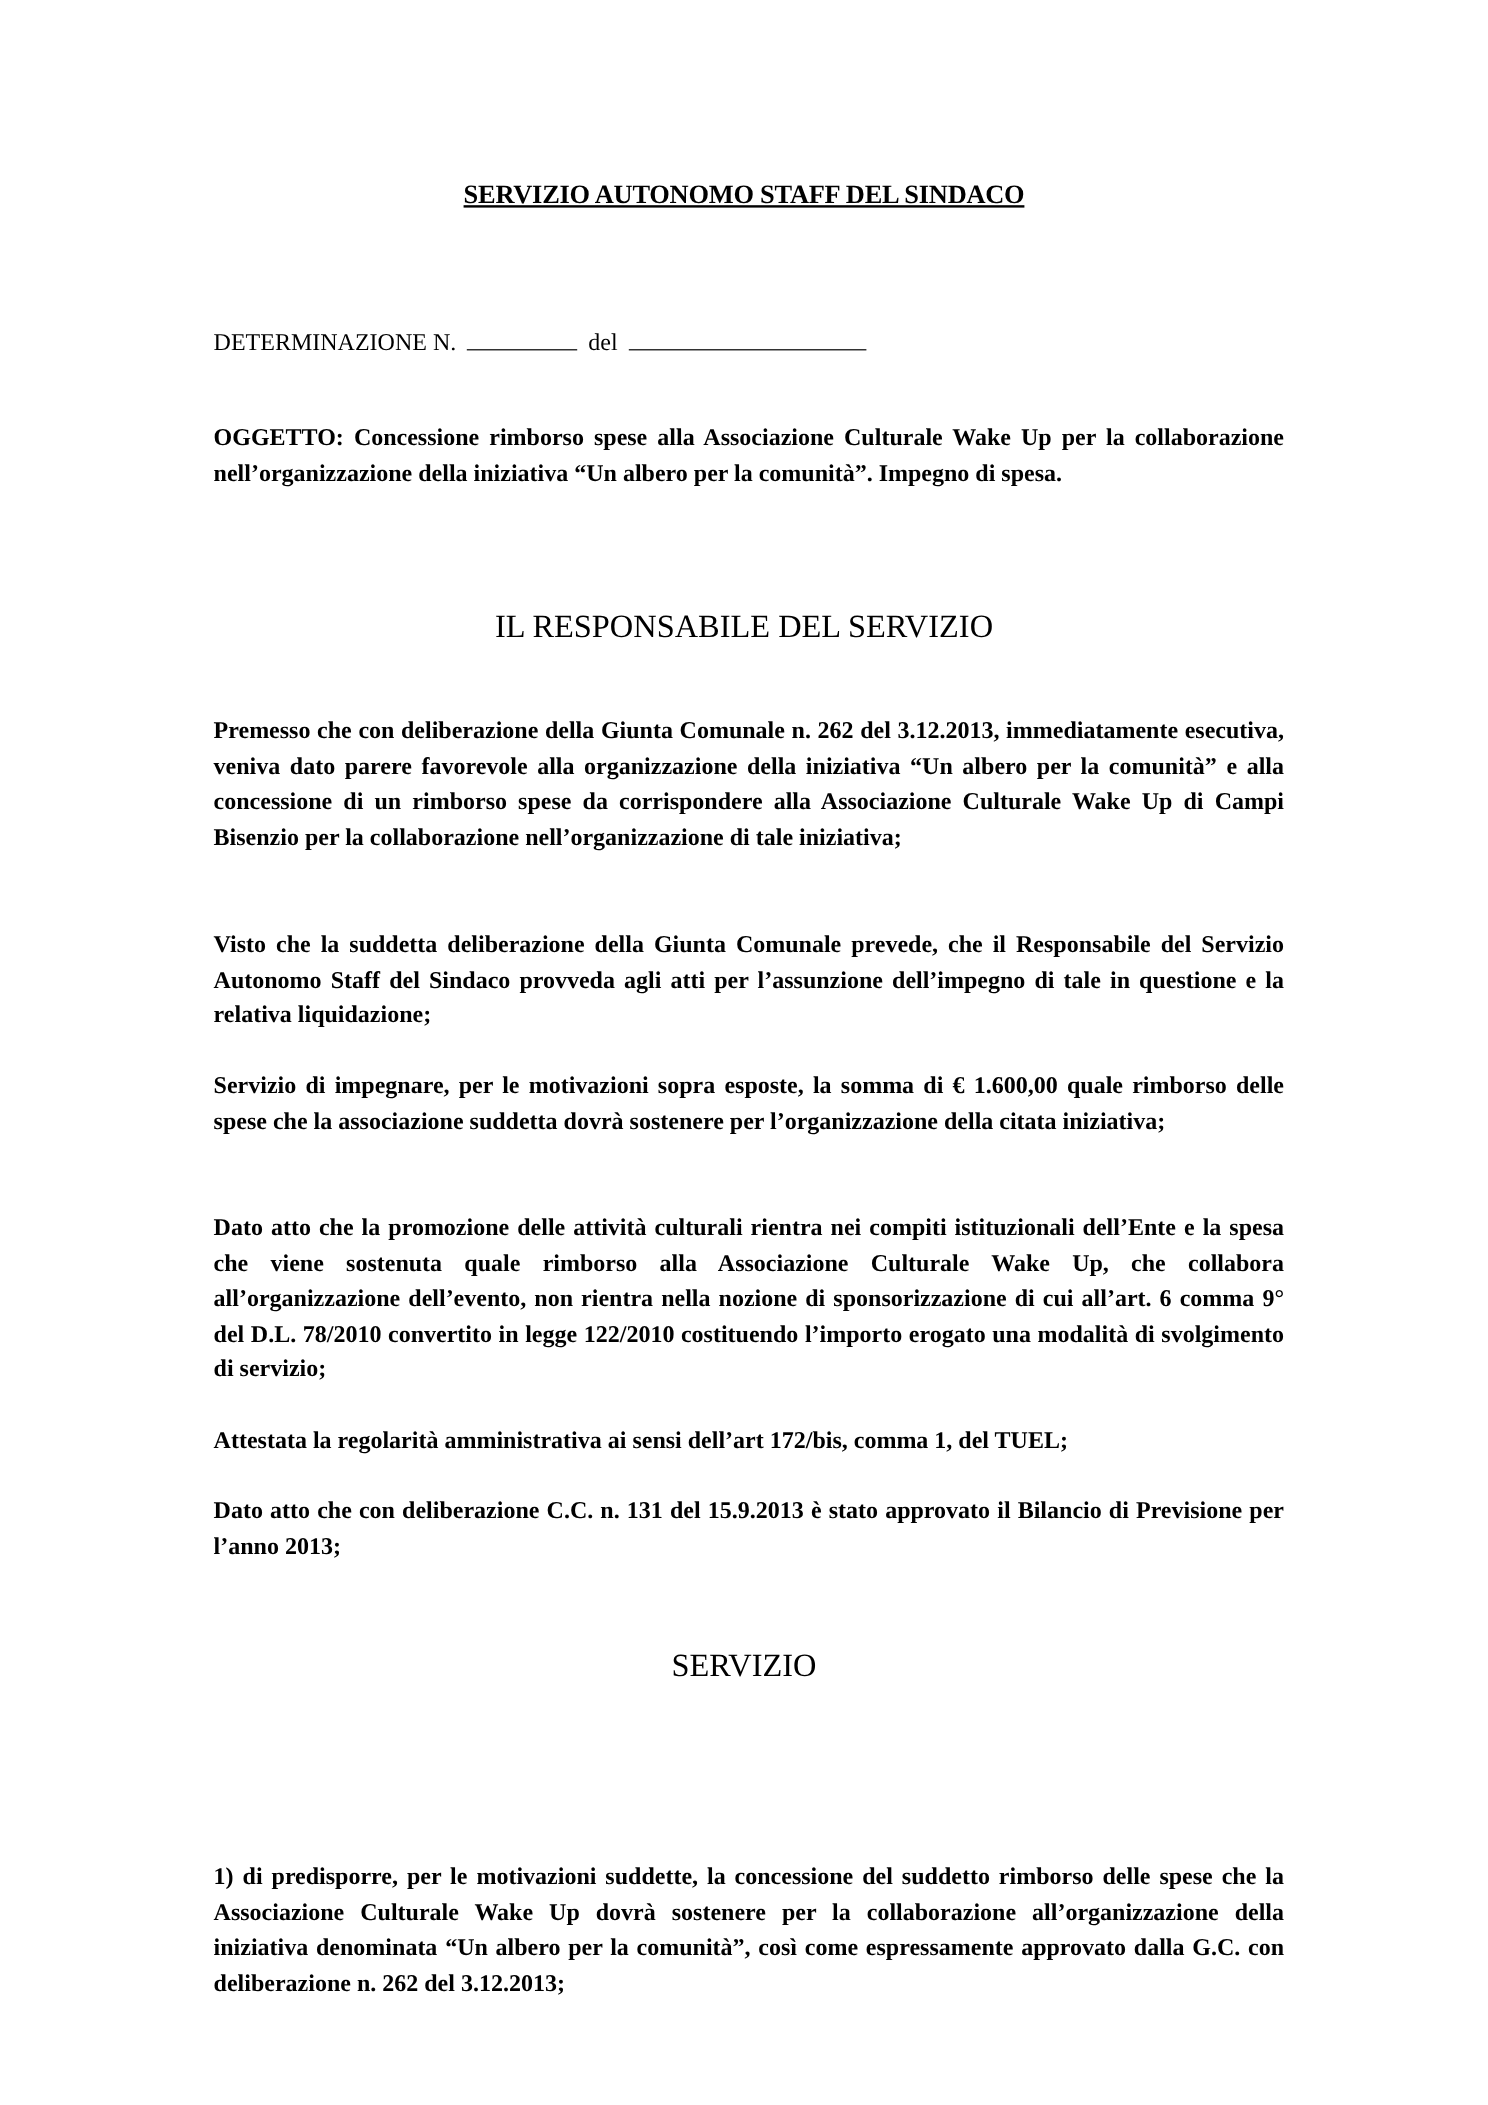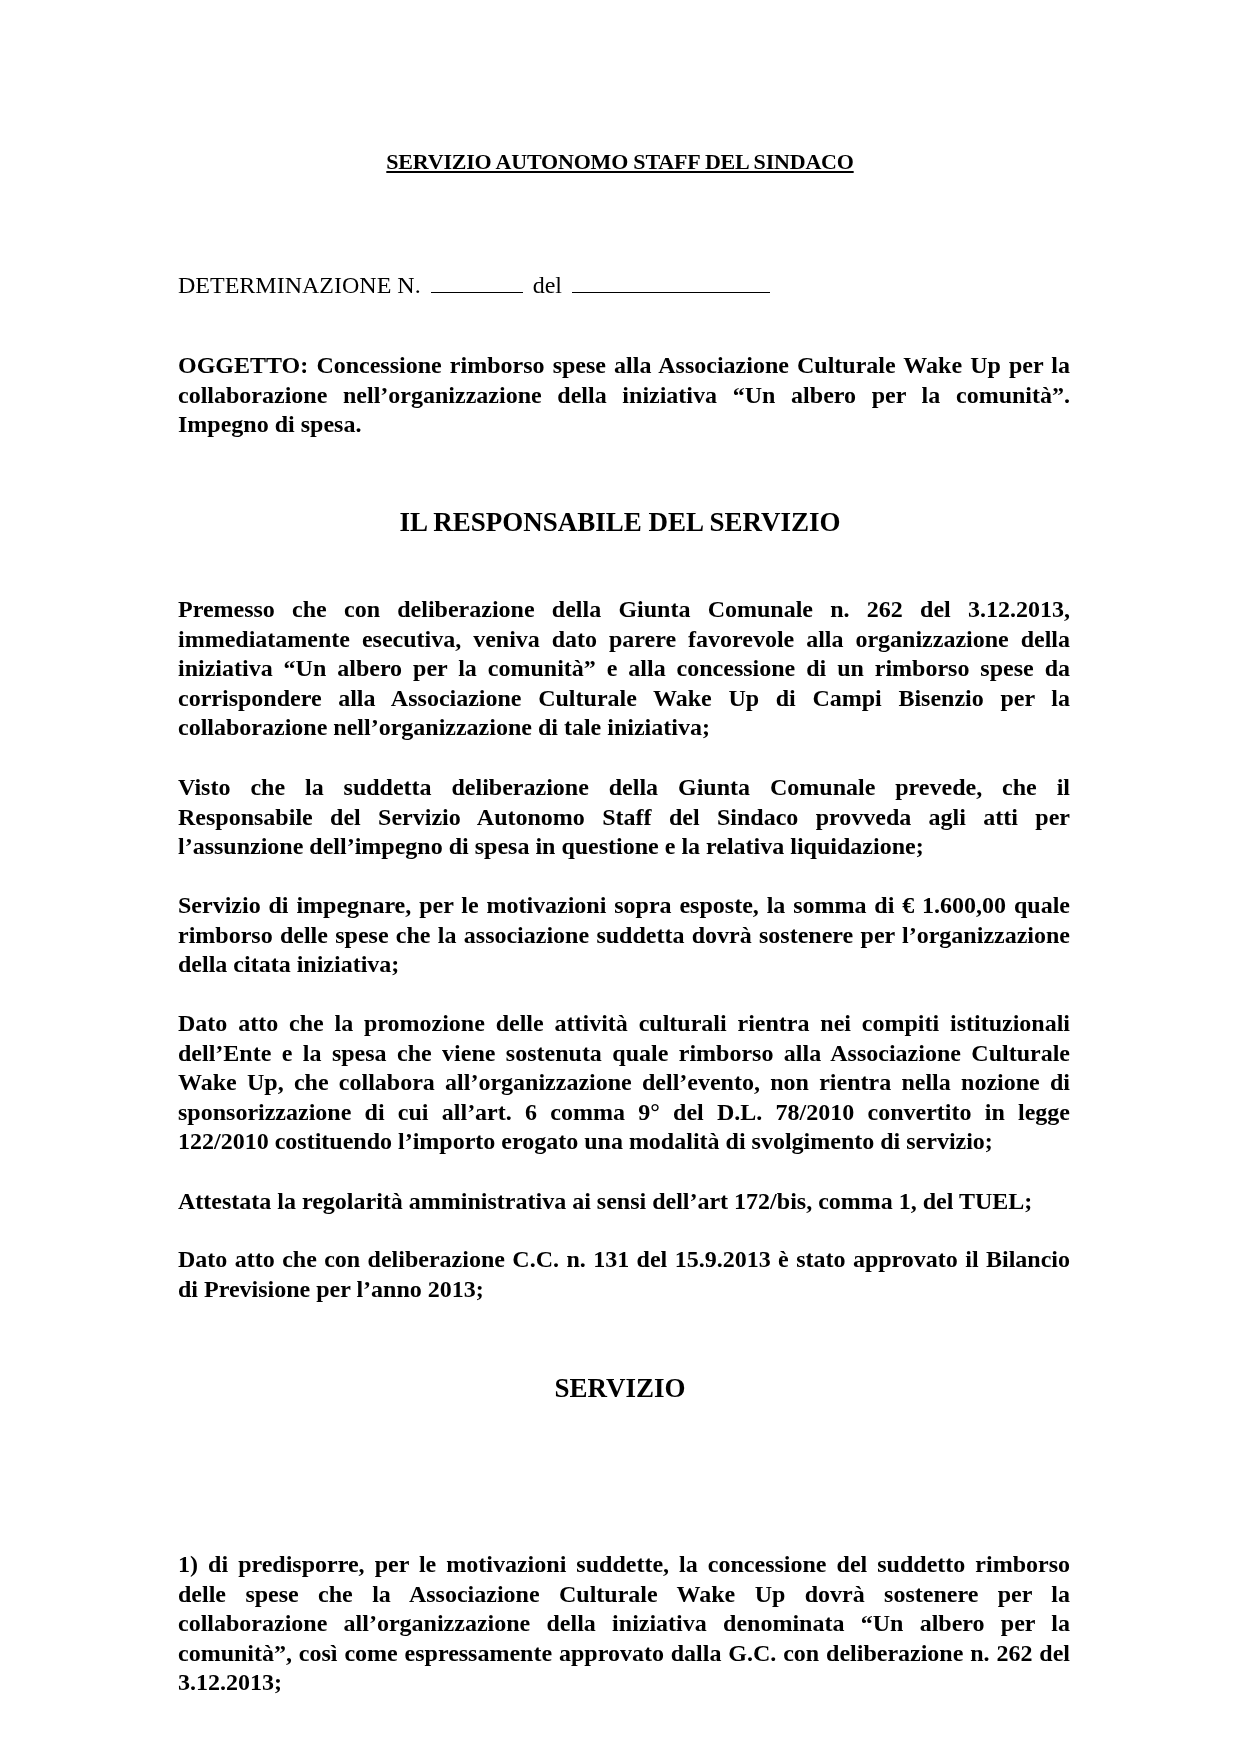--- a/index.html
+++ b/index.html
@@ -1,46 +1,46 @@
 <!DOCTYPE html>
 <html><head>
 <meta charset="utf-8">
 <style>
   html, body { margin: 0; padding: 0; background: #ffffff; }
   body { width: 1240px; height: 1754px; position: relative; overflow: hidden;
          font-family: "Liberation Serif", "DejaVu Serif", serif; color: #000; }
   .page { position: absolute; left: 0; top: 0; width: 1240px; height: 1754px; background: #fff; }
-  .blk { position: absolute; left: 178px; width: 892px; font-size: 24px; line-height: 29.5px; }
+  .blk { position: absolute; left: 178px; width: 892px; font-size: 20px; line-height: 29.5px; }
   .just { text-align: justify; text-align-last: left; font-weight: bold; }
   .office { position: absolute; left: 0; width: 1240px; top: 149px; text-align: center;
             font-weight: bold; font-size: 22px; text-decoration: underline; letter-spacing: -0.2px; }
   .det-line { top: 271px; }
   .det-line .blank { display: inline-block; border-bottom: 1.5px solid #000; height: 20px; vertical-align: baseline; margin: 0 4px; }
-  .h2 { position: absolute; left: 0; width: 1240px; text-align: center; font-weight: bold; font-size: 27px; }
+  .h2 { position: absolute; left: 0; width: 1240px; text-align: center; font-weight: normal; font-size: 27px; }
 </style>
 </head>
 <body>
 
 <div class="page">
 
   <div class="office">SERVIZIO AUTONOMO STAFF DEL SINDACO</div>
 
   <div class="blk det-line">
     <span>DETERMINAZIONE  N.</span>
     <span class="blank" style="width:92px"></span>
     <span>del</span>
     <span class="blank" style="width:198px"></span>
   </div>
 
   <div class="blk just" style="top:351px">OGGETTO:  Concessione rimborso spese alla Associazione Culturale Wake Up per la collaborazione nell’organizzazione  della iniziativa “Un albero per la comunità”. Impegno di spesa.</div>
 
   <div class="h2" style="top:507px">IL RESPONSABILE DEL SERVIZIO</div>
 
   <div class="blk just" style="top:595px">Premesso che con deliberazione della Giunta Comunale n. 262 del 3.12.2013, immediatamente esecutiva, veniva dato parere favorevole alla organizzazione della iniziativa “Un albero per la comunità” e alla concessione di un rimborso spese da corrispondere alla Associazione Culturale Wake Up di Campi Bisenzio per la collaborazione nell’organizzazione di tale iniziativa;</div>
-  <div class="blk just" style="top:773px">Visto che la suddetta deliberazione della Giunta Comunale prevede, che il Responsabile del Servizio Autonomo Staff del Sindaco provveda agli atti  per l’assunzione dell’impegno di spesa in questione e la relativa liquidazione;</div>
+  <div class="blk just" style="top:773px">Visto che la suddetta deliberazione della Giunta Comunale prevede, che il Responsabile del Servizio Autonomo Staff del Sindaco provveda agli atti  per l’assunzione dell’impegno di tale in questione e la relativa liquidazione;</div>
   <div class="blk just" style="top:891px">Servizio di  impegnare, per le motivazioni sopra esposte, la somma di € 1.600,00 quale rimborso delle spese che la associazione suddetta dovrà sostenere per l’organizzazione della citata iniziativa;</div>
   <div class="blk just" style="top:1009px">Dato atto che la promozione delle attività culturali rientra nei compiti istituzionali dell’Ente e la spesa che viene sostenuta quale rimborso alla Associazione Culturale Wake Up, che  collabora  all’organizzazione  dell’evento, non rientra nella nozione di sponsorizzazione  di cui all’art. 6 comma 9° del D.L. 78/2010 convertito in legge 122/2010 costituendo l’importo erogato una modalità di svolgimento di servizio;</div>
   <div class="blk just" style="top:1187px">Attestata la regolarità amministrativa ai sensi dell’art 172/bis, comma 1, del TUEL;</div>
   <div class="blk just" style="top:1245px">Dato atto che con deliberazione C.C. n. 131  del 15.9.2013 è stato approvato il Bilancio di Previsione per l’anno 2013;</div>
 
   <div class="h2" style="top:1373px">SERVIZIO</div>
 
   <div class="blk just" style="top:1550px">1) di predisporre, per le motivazioni suddette, la concessione del suddetto rimborso delle spese  che la Associazione Culturale Wake Up dovrà sostenere per la collaborazione all’organizzazione della iniziativa denominata “Un albero per la comunità”, così come espressamente approvato dalla G.C. con deliberazione n. 262 del 3.12.2013;</div>
 
 </div>

